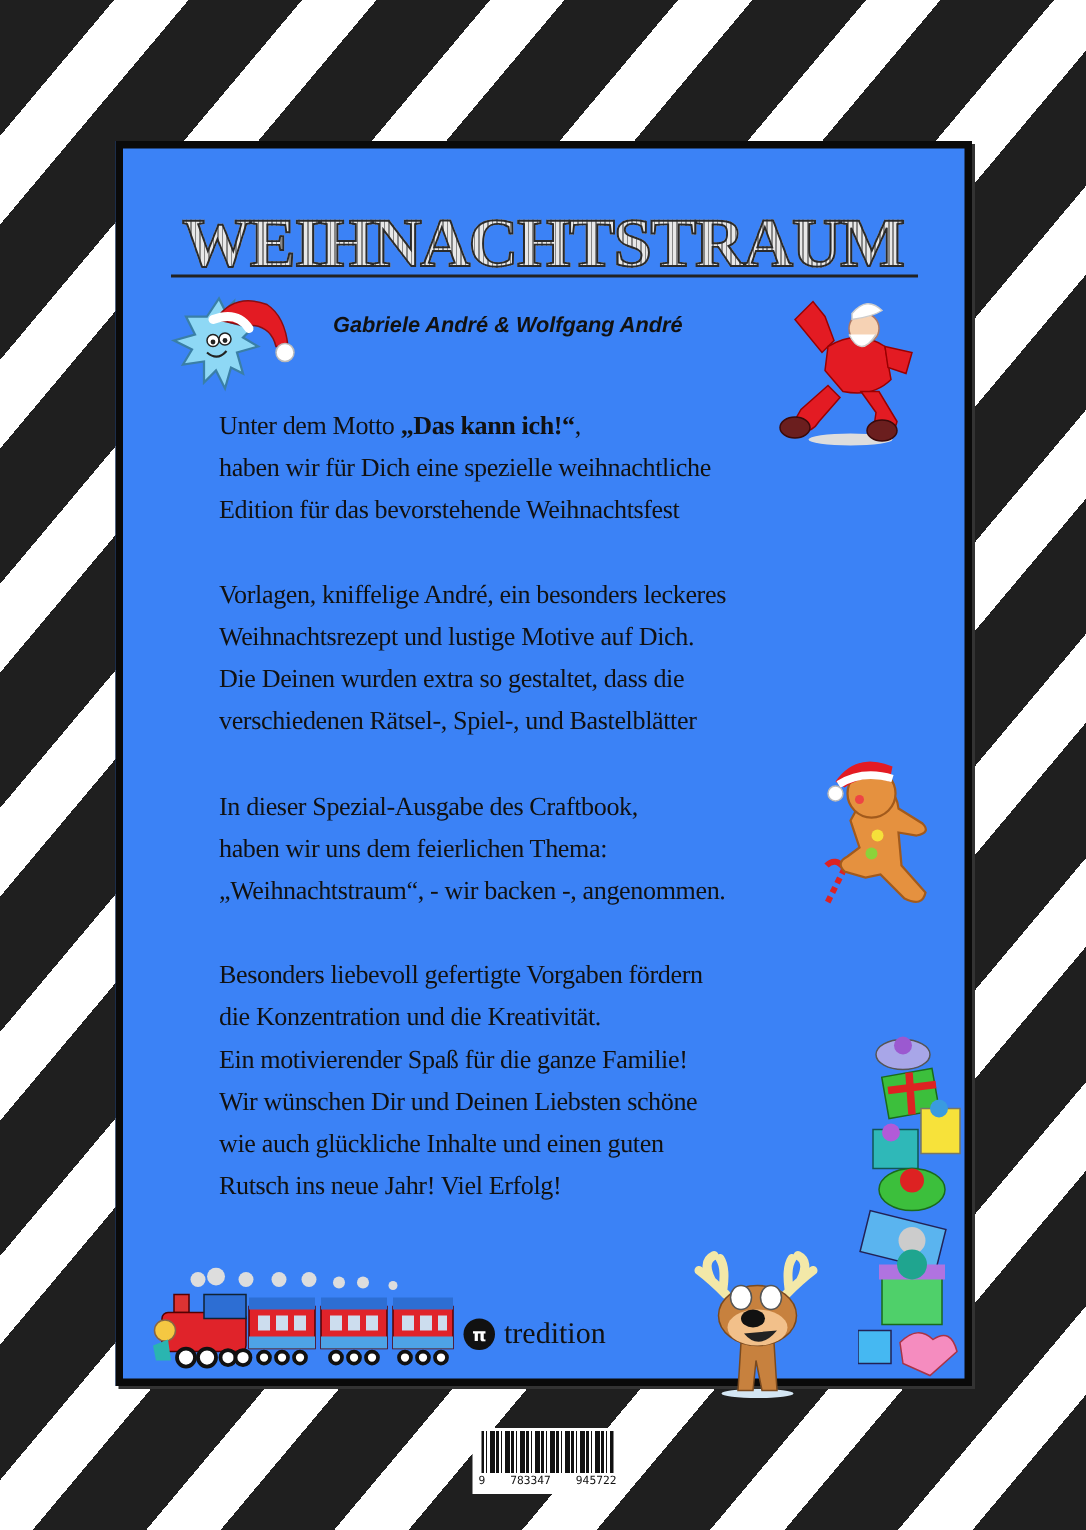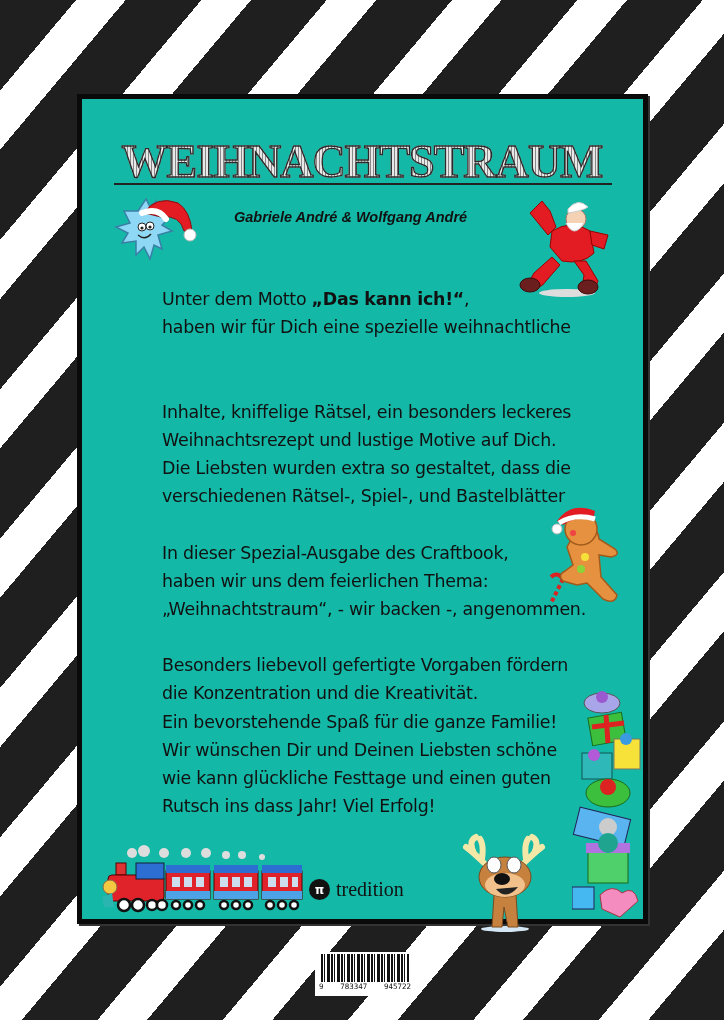--- a/index.html
+++ b/index.html
@@ -1,30 +1,30 @@
 <!DOCTYPE html>
 <html><head>
 <meta charset="utf-8">
 <style>
   html, body { margin:0; padding:0; }
   body { width:724px; height:1020px; position:relative; overflow:hidden;
     background: repeating-linear-gradient(-50deg, #1f1f1f 0px, #1f1f1f 58px, #ffffff 58px, #ffffff 96px);
     font-family: "Liberation Sans", sans-serif; }
   .frame { position:absolute; left:77px; top:94px; width:561px; height:820px;
-    border:5px solid #0a0a0a; background:#14b8a6; box-shadow: 2px 2px 0 #333; }
+    border:5px solid #0a0a0a; background:#3b82f6; box-shadow: 2px 2px 0 #333; }
   .title { position:absolute; left:30px; top:40px; width:500px; text-align:center;
     font-family:"Liberation Serif", serif; font-weight:bold; font-size:46px; letter-spacing:-1px;
     color:#cfcfcf; -webkit-text-stroke:1.3px #2a2a2a;
     background-image: repeating-linear-gradient(90deg, #888 0 1px, #e8e8e8 1px 3px);
     -webkit-background-clip:text; background-clip:text; -webkit-text-fill-color:transparent; line-height:46px; }
   .title-rule { position:absolute; left:32px; top:84px; width:498px; height:2px; background:#222; }
-  .authors { position:absolute; left:140px; top:110px; font-style:italic; font-weight:bold; font-size:14.5px; color:#111;margin-left:12px; }
+  .authors { position:absolute; left:140px; top:110px; font-style:italic; font-weight:bold; font-size:14.5px; color:#111; }
   .body-text { position:absolute; left:64px; top:170px; width:450px; font-family:"DejaVu Sans", sans-serif;
     font-size:17.4px; line-height:28.2px; color:#111; letter-spacing:-0.25px; }
-  .para { margin:16px; white-space:nowrap; }
+  .para { margin:0; white-space:nowrap;font-family:Liberation Serif, serif; }
   .para + .para { margin-top:28px; }
   .bold { font-weight:bold; }
   .deco { position:absolute; }
   .publisher { position:absolute; left:227px; top:779px; display:flex; align-items:center; gap:6px; }
   .pub-logo { width:21px; height:21px; border-radius:50%; background:#111; color:#fff; font-size:12px; font-weight:bold;
     display:flex; align-items:center; justify-content:center; font-family:"DejaVu Sans", sans-serif; }
   .pub-name { font-family:Liberation Serif, serif; font-size:20px; color:#111; }
   .barcode { position:absolute; left:315px; top:952px; width:100px; height:44px; background:#fff; padding:2px 4px; box-sizing:border-box; }
   .bars { height:28px; background: repeating-linear-gradient(90deg, #111 0 2px, #fff 2px 3px, #111 3px 4px, #fff 4px 6px, #111 6px 9px, #fff 9px 10px); margin:0 2px; }
   .bc-digits { font-size:7.5px; color:#111; display:flex; justify-content:space-between; font-family:"DejaVu Sans Mono", monospace; }
@@ -63,39 +63,39 @@
     <path d="M40 66 L22 82 L14 96 Q28 100 34 90 L48 74 Z" fill="#e31b23" stroke="#900"></path>
     <path d="M62 70 L72 84 L70 98 Q84 100 86 90 L74 70 Z" fill="#e31b23" stroke="#900"></path>
     <ellipse cx="18" cy="94" rx="10" ry="7" fill="#6b1e1e" stroke="#3a0a0a"></ellipse>
     <ellipse cx="76" cy="96" rx="10" ry="7" fill="#6b1e1e" stroke="#3a0a0a"></ellipse>
   </svg>
 
   <div class="body-text">
     <p class="para">
       <span><span>Unter dem  Motto </span><span class="bold">„Das kann ich!“</span><span>,</span></span><br>
       <span>haben wir für Dich eine spezielle weihnachtliche</span><br>
+      <span>Edition für das bevorstehende Weihnachtsfest</span><br>
       <br>
-      <br>
-      <span>Inhalte, kniffelige Rätsel, ein besonders leckeres</span><br>
+      <span>Vorlagen, kniffelige André, ein besonders leckeres</span><br>
       <span>Weihnachtsrezept und lustige Motive auf Dich.</span><br>
-      <span>Die Liebsten wurden extra so gestaltet, dass die</span><br>
+      <span>Die Deinen wurden extra so gestaltet, dass die</span><br>
       <span>verschiedenen Rätsel-, Spiel-, und Bastelblätter</span><br>
     </p>
     <p class="para">
       <span>In dieser Spezial-Ausgabe des Craftbook,</span><br>
       <span>haben wir uns dem feierlichen Thema:</span><br>
       <span>„Weihnachtstraum“, - wir backen -, angenommen.</span>
     </p>
     <p class="para">
       <span>Besonders liebevoll gefertigte Vorgaben fördern</span><br>
       <span>die Konzentration und die Kreativität.</span><br>
-      <span>Ein bevorstehende Spaß für die ganze Familie!</span><br>
+      <span>Ein motivierender Spaß für die ganze Familie!</span><br>
       <span>Wir wünschen Dir und Deinen Liebsten schöne</span><br>
-      <span>wie kann glückliche Festtage und einen guten</span><br>
-      <span>Rutsch ins dass Jahr! Viel Erfolg!</span>
+      <span>wie auch glückliche Inhalte und einen guten</span><br>
+      <span>Rutsch ins neue Jahr! Viel Erfolg!</span>
     </p>
   </div>
 
   <svg class="deco" style="left:455px;top:400px" width="90" height="110" viewBox="0 0 90 110">
     <path d="M26 80 L14 104" stroke="#d22" stroke-width="4" stroke-dasharray="4 3"></path>
     <path d="M26 80 Q20 72 14 78" stroke="#d22" stroke-width="4" fill="none"></path>
     <path d="M40 30 Q60 22 62 40 L78 50 Q84 56 74 58 L62 56 L64 78 L80 96 Q78 106 66 100 L50 84 L40 86 L26 82 Q20 76 28 72 L36 66 L30 48 Z" fill="#e5913f" stroke="#a25a1c" stroke-width="1.5"></path>
     <circle cx="44" cy="30" r="16" fill="#e5913f" stroke="#a25a1c" stroke-width="1.5"></circle>
     <circle cx="48" cy="58" r="4" fill="#f5e13a"></circle>
       <circle cx="44" cy="70" r="4" fill="#8bd33a"></circle>

